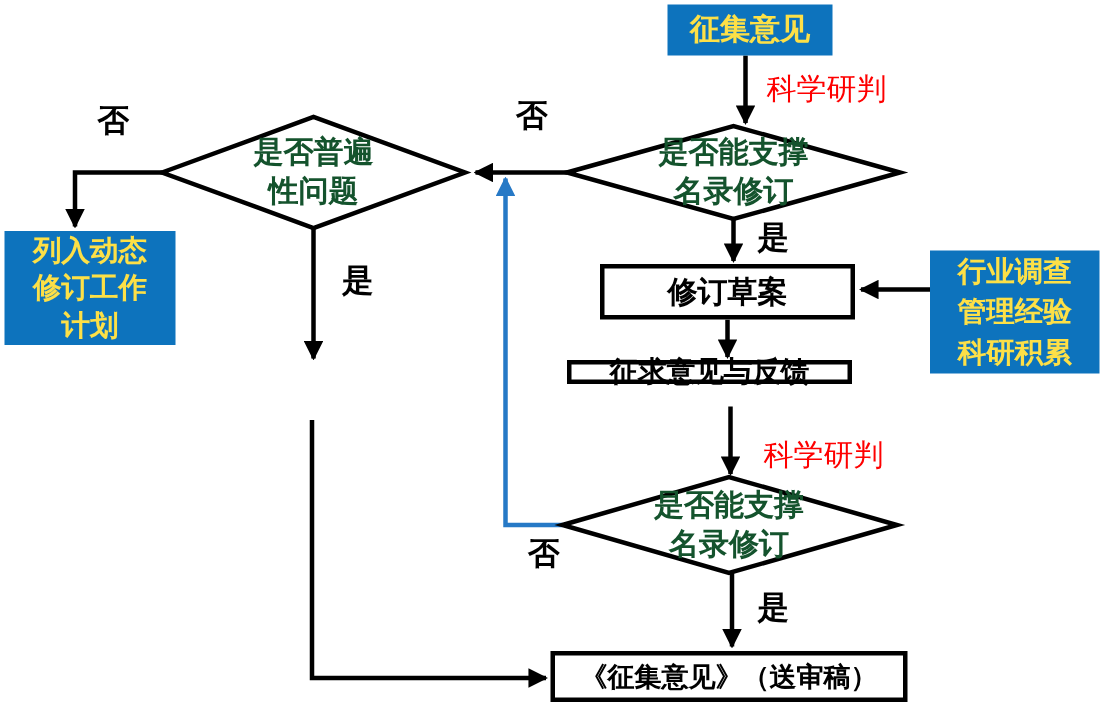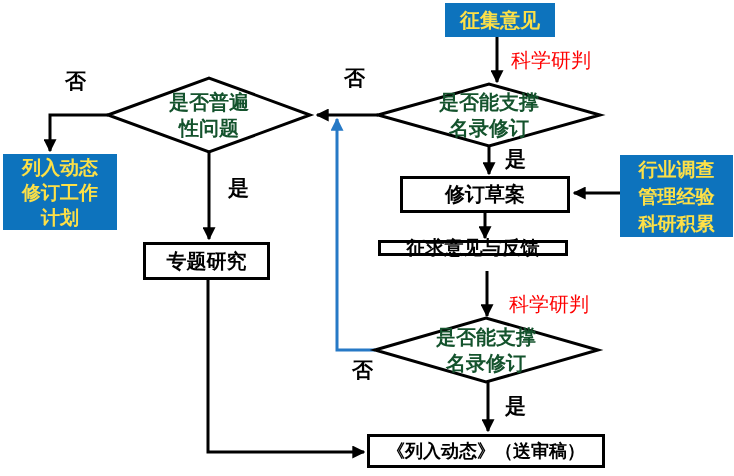--- a/index.html
+++ b/index.html
@@ -71,31 +71,30 @@
     <polygon points="108,115 209,78 310,115 209,152" fill="#fff" stroke="var(--connector-black,#000)" stroke-width="3"></polygon>
     <polygon points="375,350 486,318 598,350 486,382" fill="#fff" stroke="var(--connector-black,#000)" stroke-width="3"></polygon>
   </svg>
 
   <div class="node blue-node" style="left:445px;top:3px;width:110px;height:34px;">征集意见</div>
 
   <div class="node blue-node multiline" style="left:3px;top:154px;width:114px;height:76px;font-size:19px;line-height:25px;">列入动态
 修订工作
 计划</div>
 
-  <div class="node blue-node multiline" style="left:620px;top:155px;width:113px;height:82px;font-size:19px;line-height:27px;">行业调查
+  <div class="node blue-node multiline" style="left:620px;top:167px;width:113px;height:82px;font-size:19px;line-height:27px;">行业调查
 管理经验
 科研积累</div>
 
   <div class="node white-node" style="left:400px;top:176px;width:170px;height:37px;">修订草案</div>
 
   <div class="node white-node" style="left:378px;top:240px;width:190px;height:16px;font-size:19px;">征求意见与反馈</div>
 
-  <div class="node white-node" style="left:143px;top:242px;width:127px;height:38px;">专题研究</div>
 
-  <div class="node white-node" style="left:367px;top:434px;width:238px;height:34px;font-size:18px;">《列入动态》（送审稿）</div>
+  <div class="node white-node" style="left:367px;top:434px;width:238px;height:34px;font-size:18px;">《征集意见》（送审稿）</div>
 
   <div class="diamond-text multiline" style="left:389px;top:88px;width:200px;height:54px;">是否能支撑
 名录修订</div>
 
   <div class="diamond-text multiline" style="left:109px;top:88px;width:200px;height:54px;">是否普遍
 性问题</div>
 
   <div class="diamond-text multiline" style="left:386px;top:323px;width:200px;height:54px;">是否能支撑
 名录修订</div>
 

